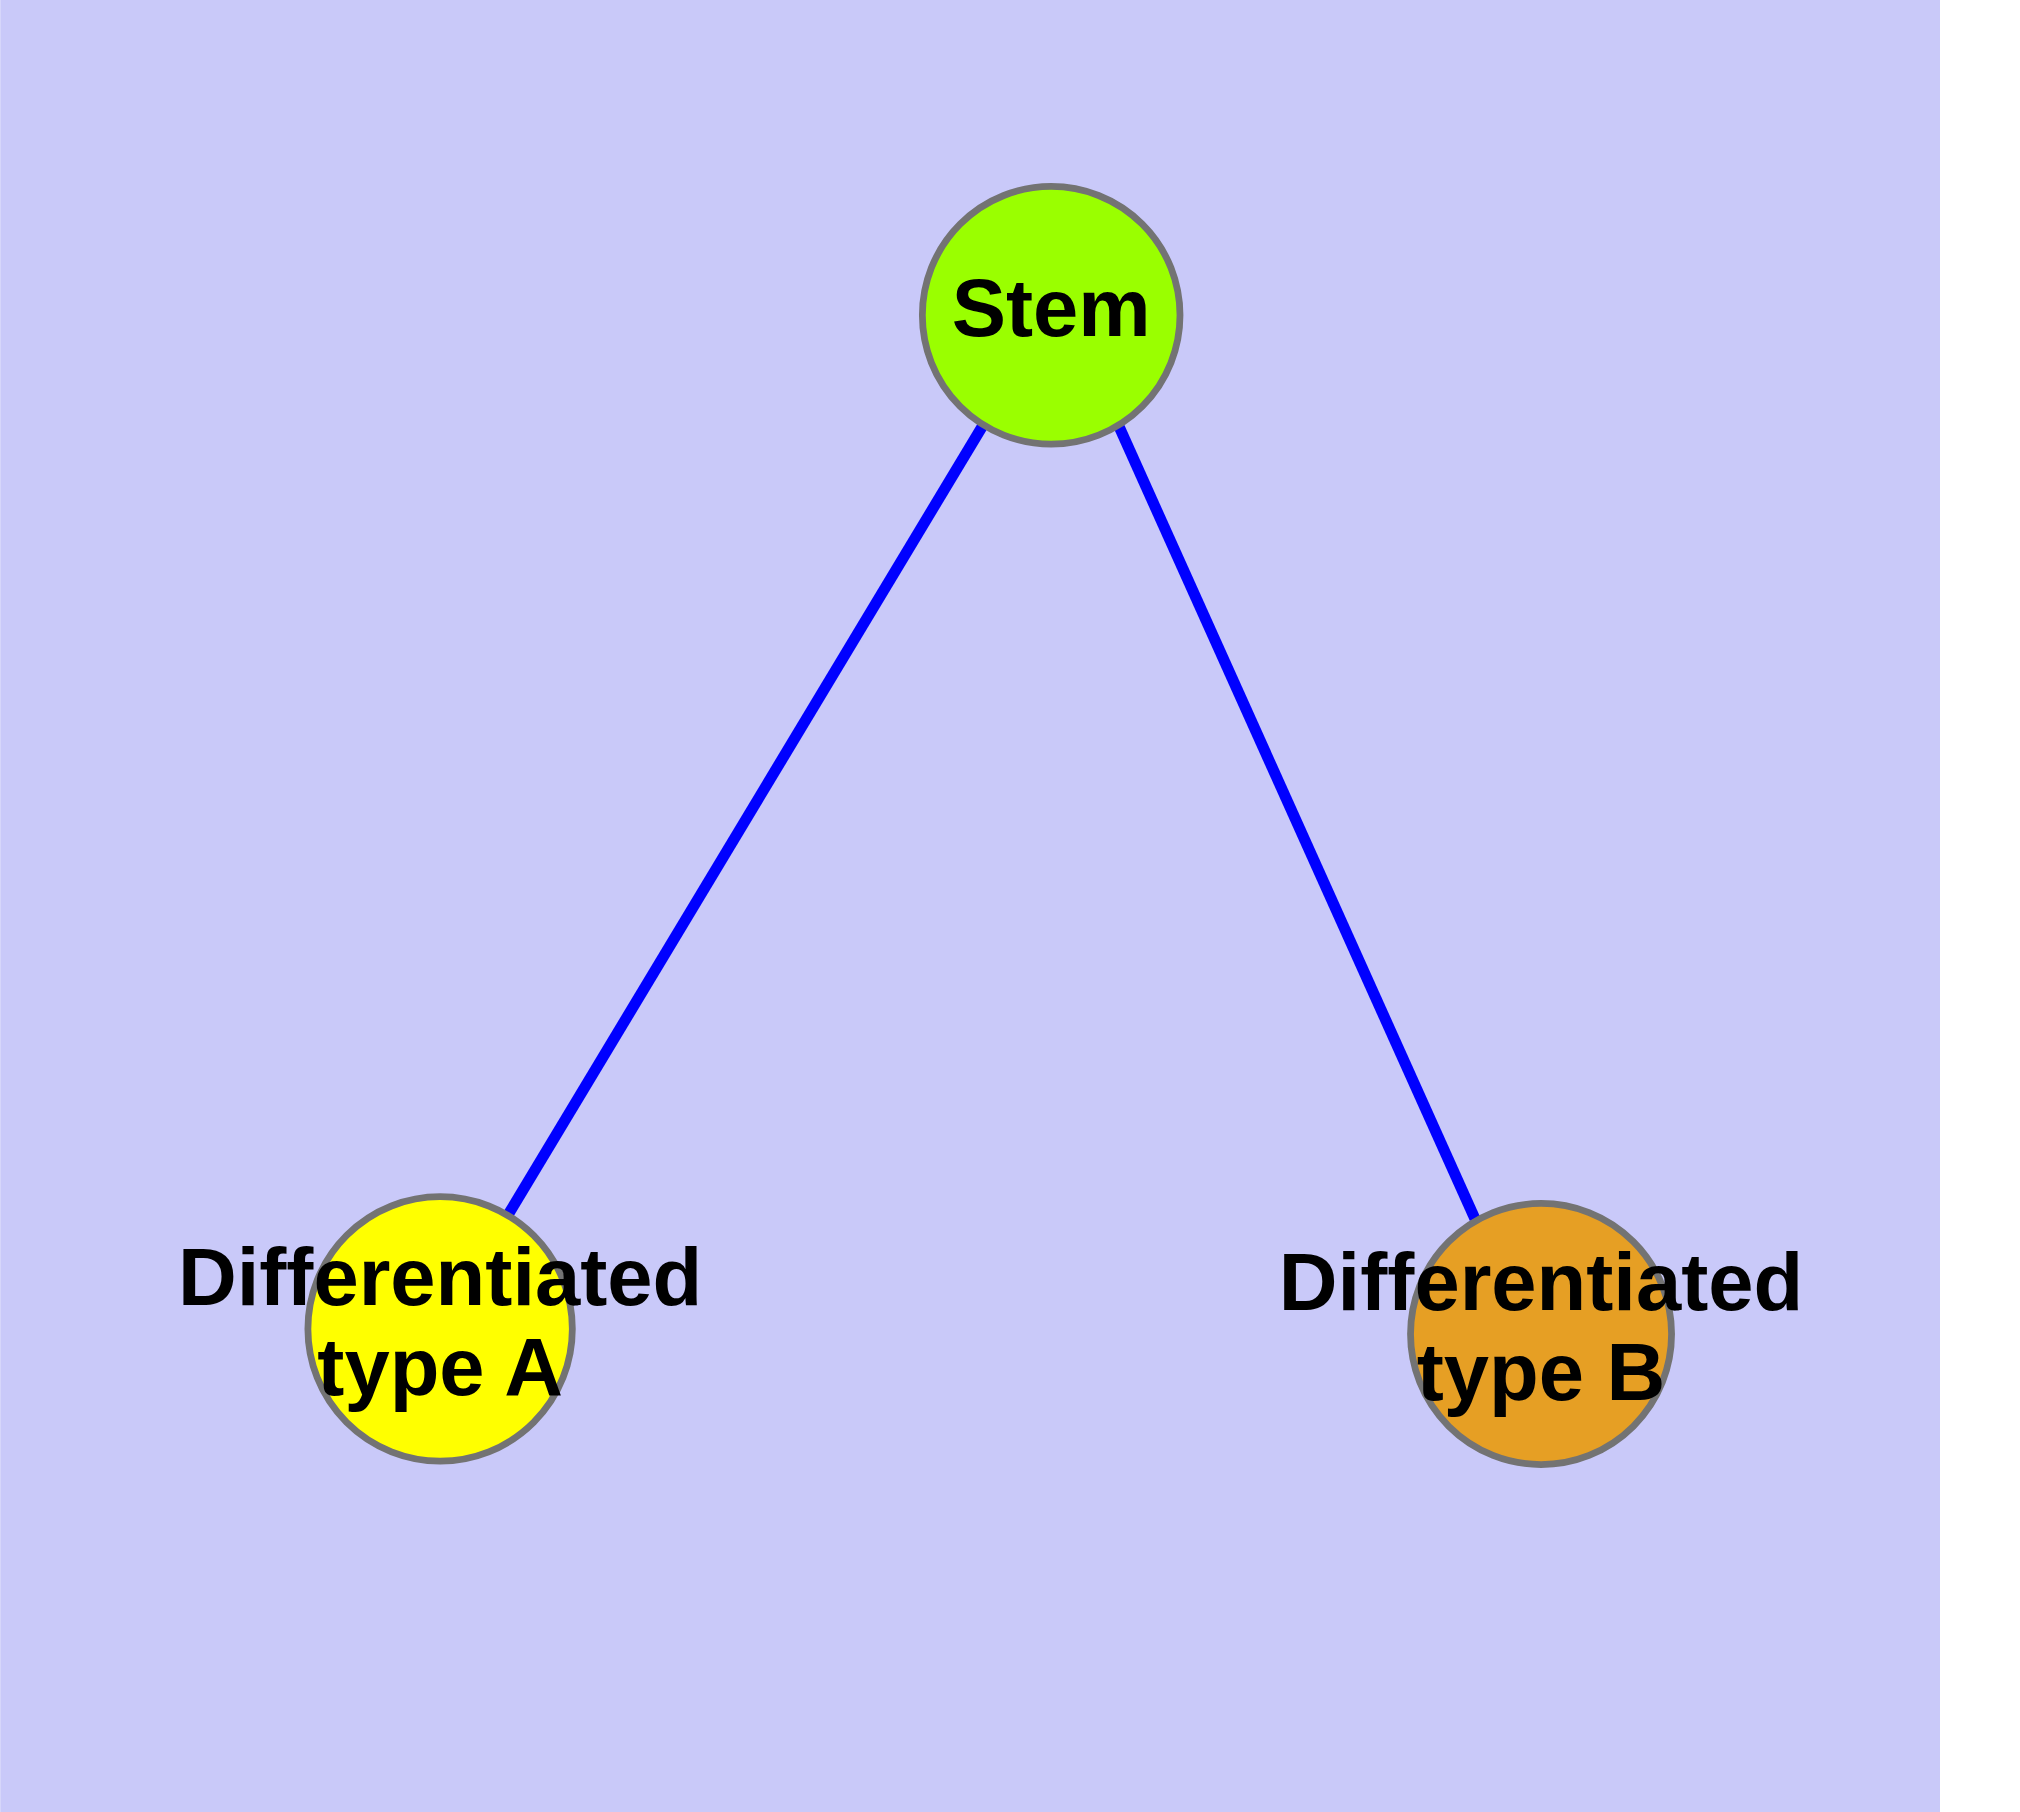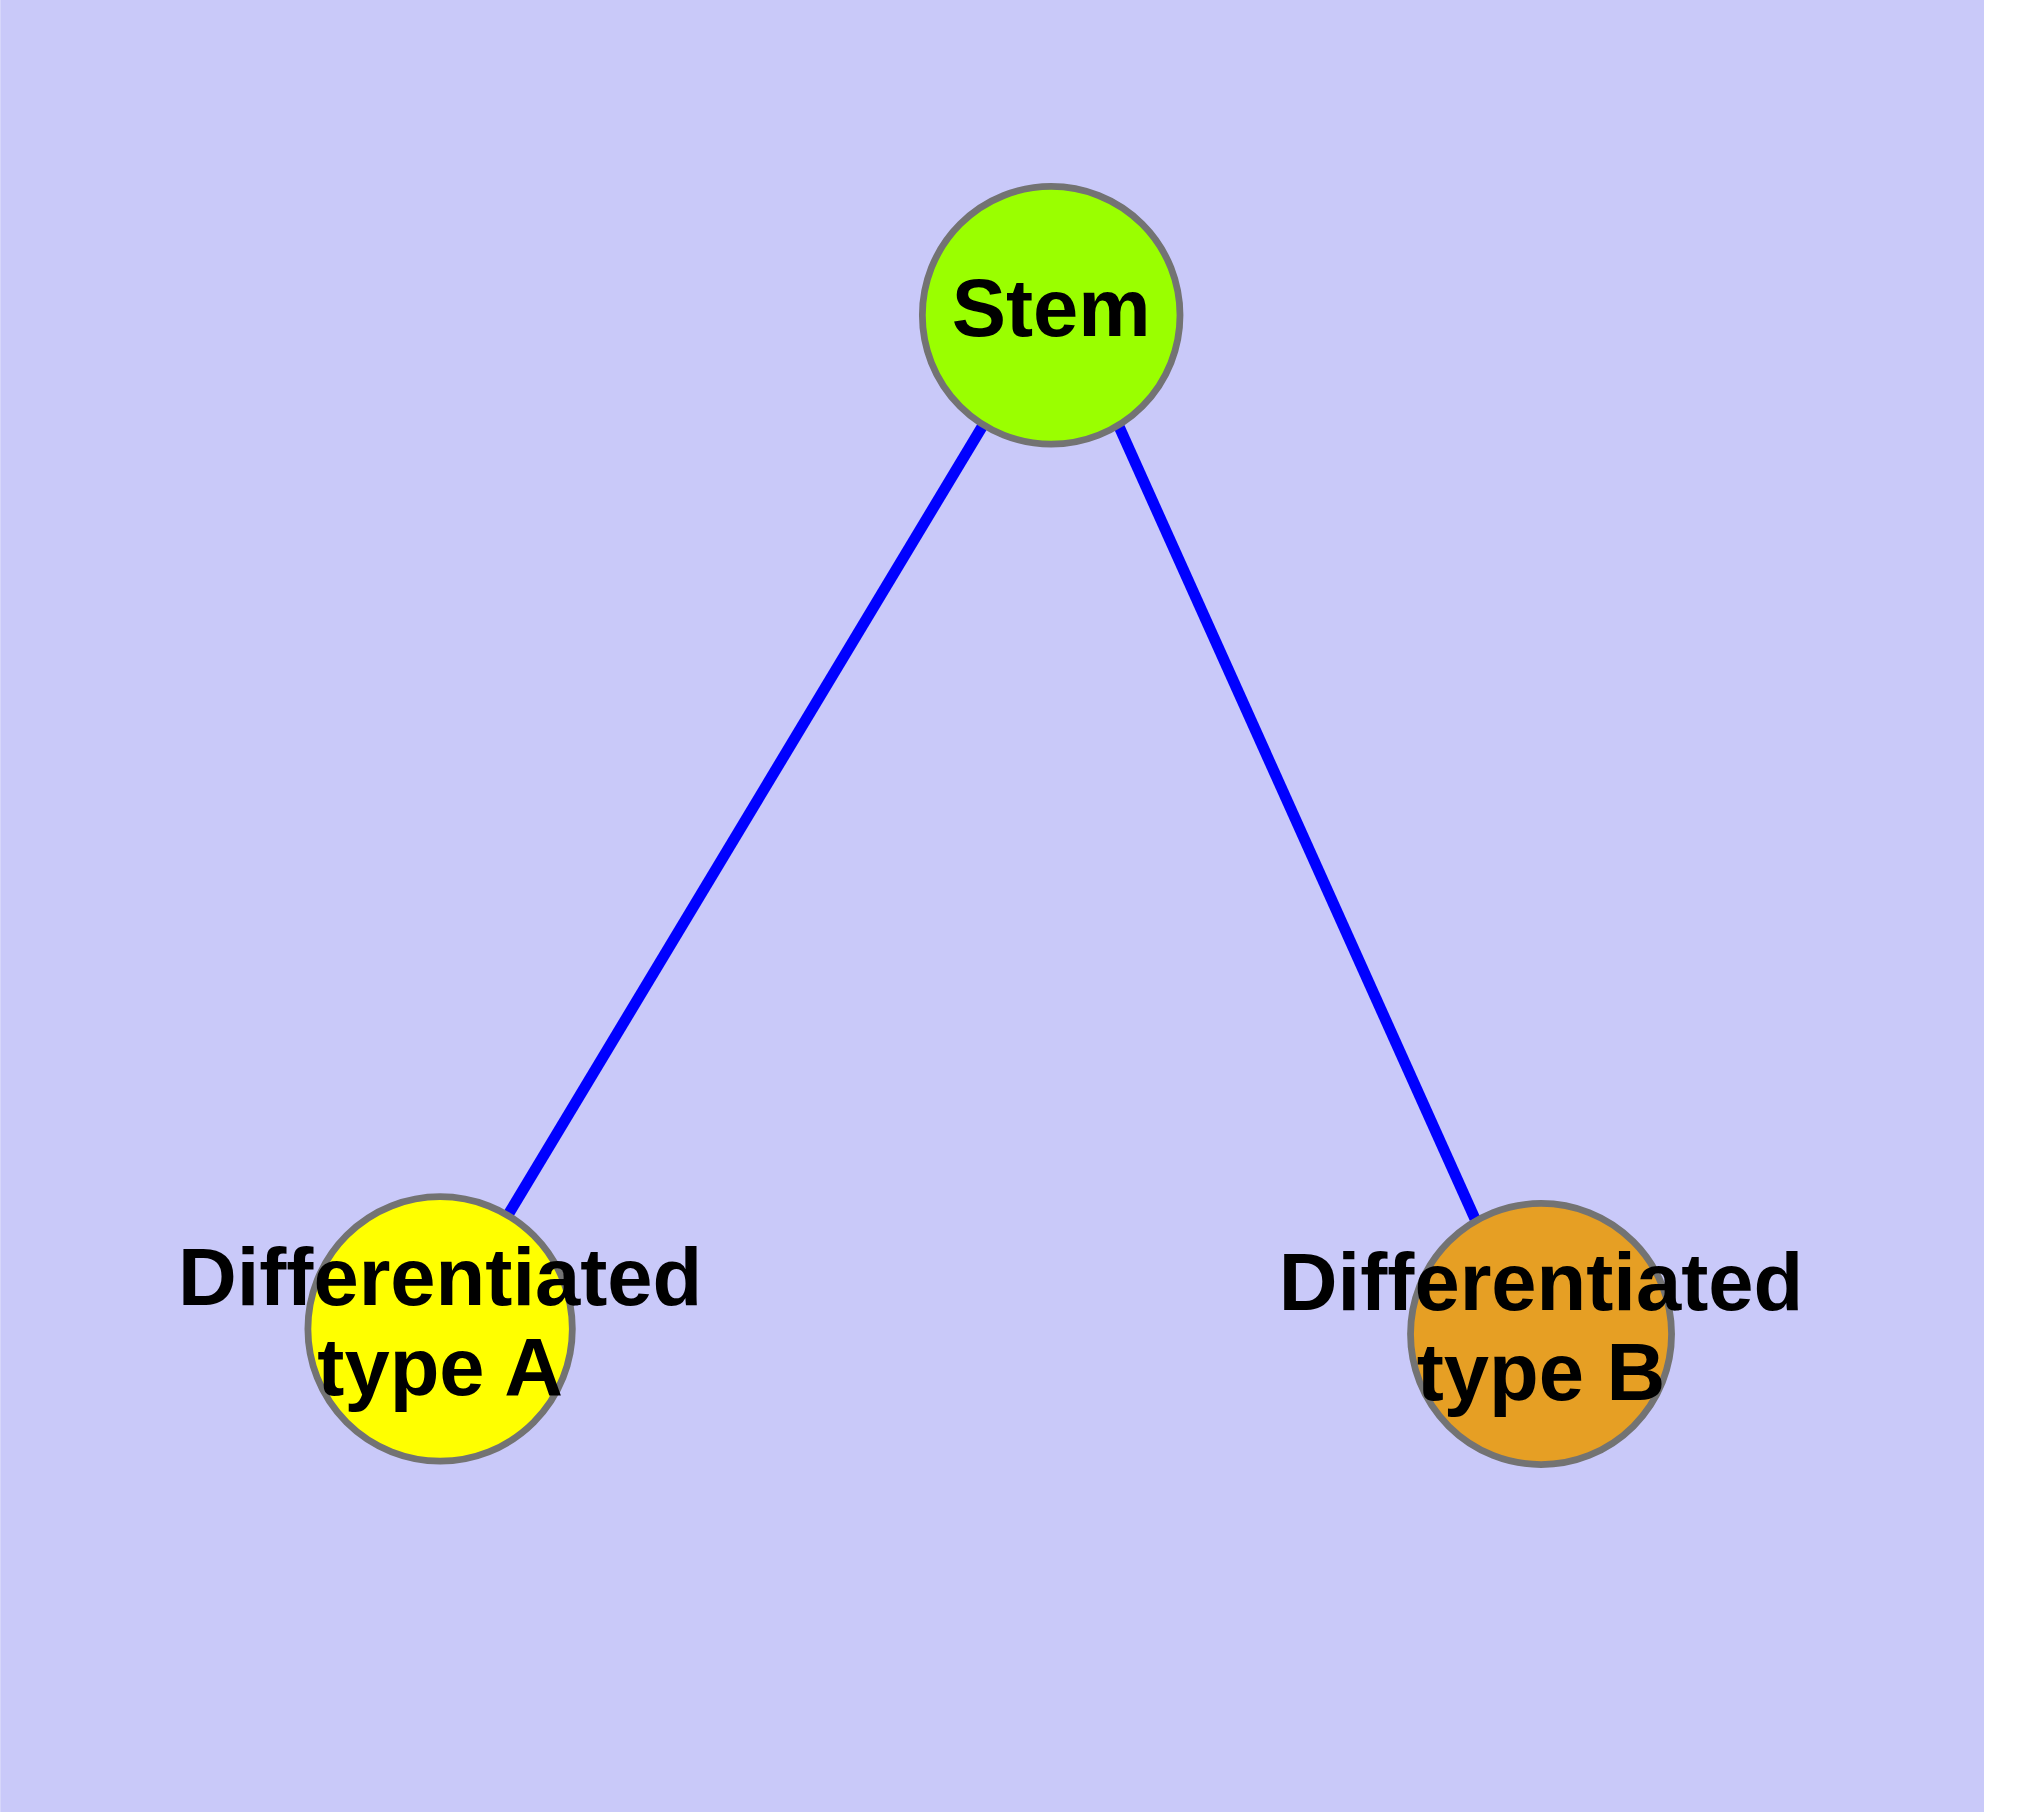--- a/index.html
+++ b/index.html
@@ -27,21 +27,21 @@
     font-family: "Liberation Sans", sans-serif;
     font-weight: bold;
     fill: #000000;
     text-anchor: middle;
     dominant-baseline: middle;
   }
 </style>
 </head>
 <body>
 
-<div id="canvas" style="width: 1940px; height: 1812px; padding-left: 44px;">
+<div id="canvas" style="width: 1940px; height: 1812px;">
   <svg id="graph-svg" viewBox="0 0 2384 2138" xmlns="http://www.w3.org/2000/svg" style="width: 2021px; height: 1812px;">
     <rect id="bg-rect" x="0" y="0" width="2384" height="2138" fill="#c9c9f9"></rect>
     <g id="edge-layer">
         <line x1="1160" y1="501" x2="600" y2="1432" stroke="#0000ff" stroke-width="13" stroke-linecap="butt"></line>
         <line x1="1319" y1="501" x2="1740" y2="1438" stroke="#0000ff" stroke-width="13" stroke-linecap="butt"></line>
       </g>
     <g id="node-layer">
         <g>
           <circle cx="1240" cy="372" r="152" fill="#9aff00" stroke="#737373" stroke-width="8"></circle>
         </g>

